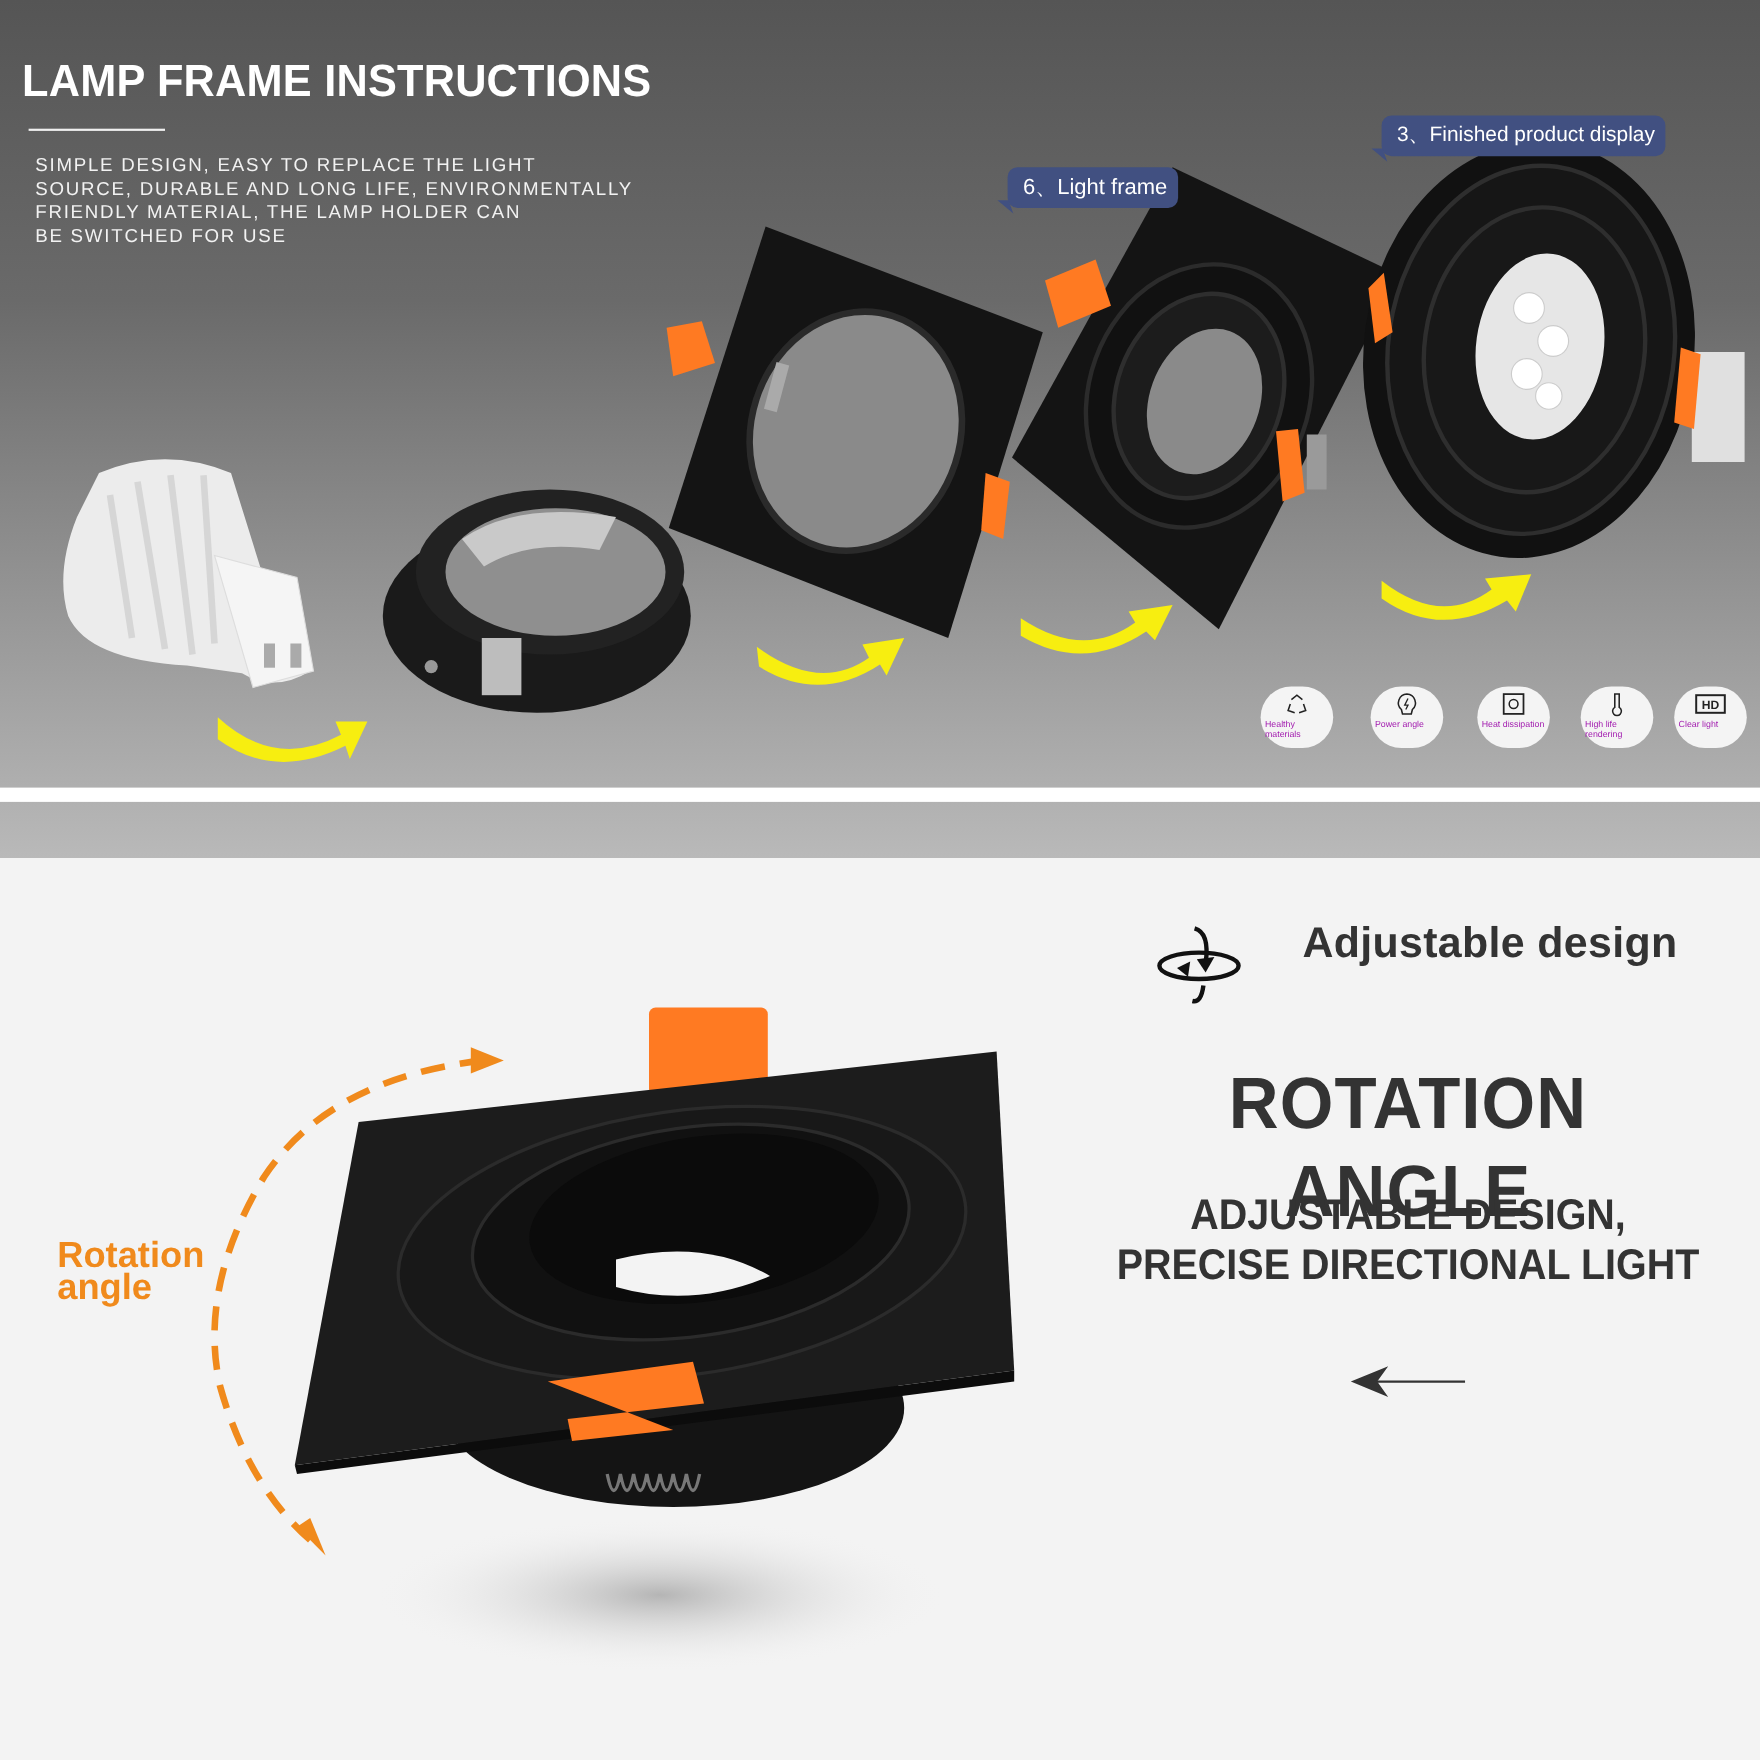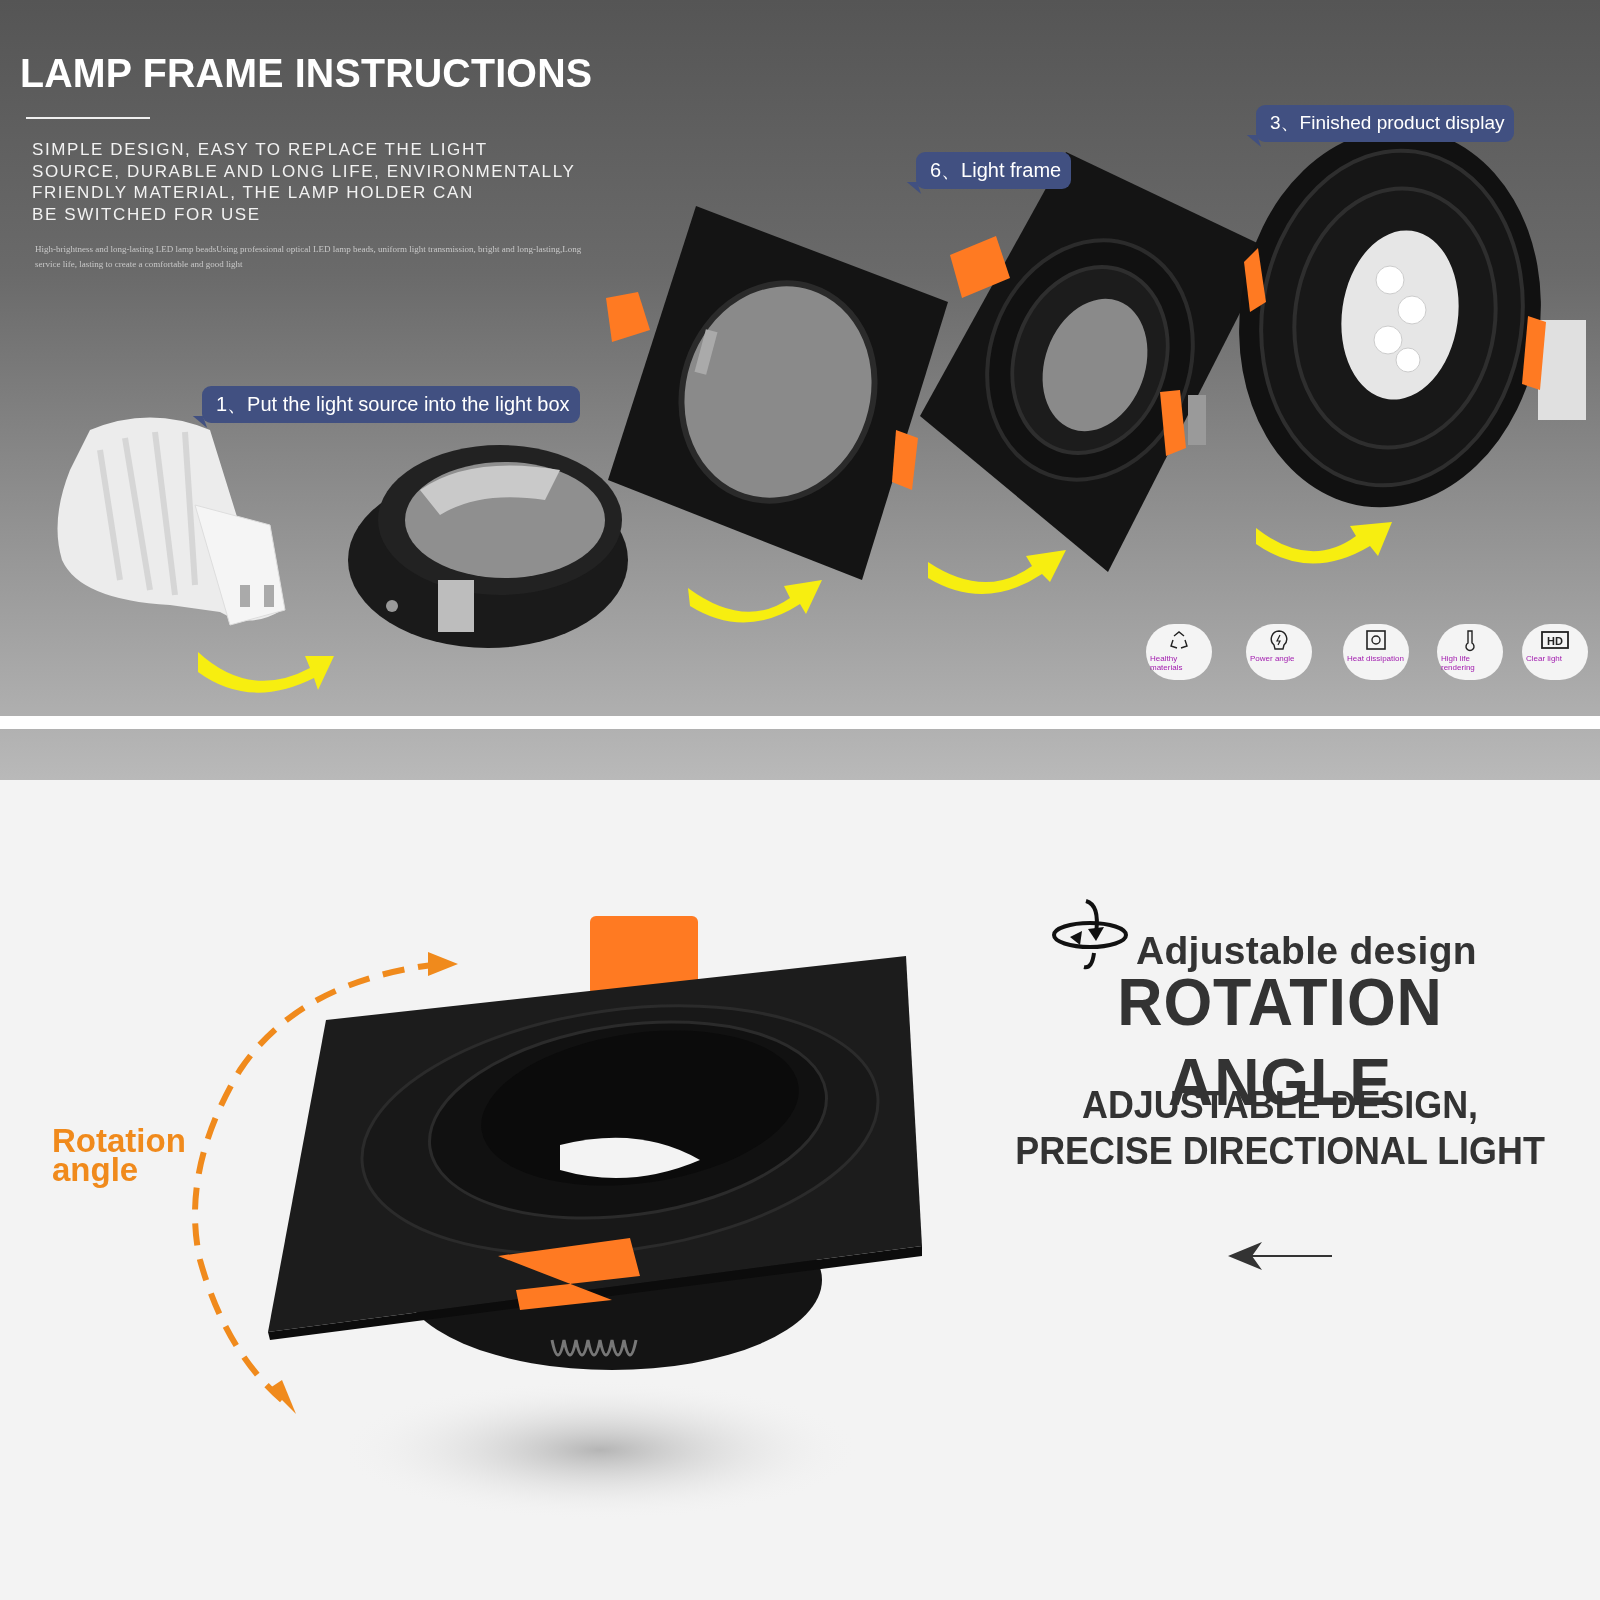--- a/index.html
+++ b/index.html
@@ -50,21 +50,21 @@
   .feature-badge .badge-icon { display: block; height: 26px; margin-top: 4px; }
   .feature-badge .badge-label { display: block; font-size: 8px; line-height: 9px; padding: 0 4px; }
 
   
   .bottom-art { position: absolute; left: 0; top: 729px; width: 1600px; height: 871px; }
   .rotation-label {
     position: absolute; left: 52px; top: 1098px; color: #f08a1c; font-weight: bold;
     font-size: 33px; line-height: 29px; white-space: pre-line; margin-top: 28px;
   }
   .feature-heading {
-    position: absolute; left: 1050px; top: 893px; height: 80px; display: flex; align-items: flex-end;
+    position: absolute; left: 1050px; top: 836px; height: 80px; display: flex; align-items: flex-start; gap: 48px;
   }
   .feature-heading .heading-icon { width: 80px; height: 80px; margin-right: 6px; }
   .feature-heading .heading-text { color: #333333; font-size: 39px; font-weight: bold; letter-spacing: 0.3px; }
   .rotation-angle-title {
     position: absolute; left: 1000px; top: 962px; width: 560px; text-align: center;
     color: #333333; font-size: 66px; font-weight: bold; letter-spacing: 1px; line-height: 80px;
     transform: scaleX(0.95);
   }
   .tagline {
     position: absolute; left: 990px; top: 1082px; width: 580px; text-align: center;
@@ -137,23 +137,21 @@
       <path d="M1256 528 Q1310 570 1356 536 L1350 526 L1392 522 L1378 556 L1370 546 Q1310 582 1256 544 Z"></path>
     </g>
   </svg>
 
   <div class="title">LAMP FRAME INSTRUCTIONS</div>
   <div class="title-rule"></div>
   <div class="subtitle">SIMPLE DESIGN, EASY TO REPLACE THE LIGHT
 SOURCE, DURABLE AND LONG LIFE, ENVIRONMENTALLY
 FRIENDLY MATERIAL, THE LAMP HOLDER CAN
  BE SWITCHED FOR USE</div>
-  <div class="fine-print">High-brightness and long-lasting LED lamp beadsUsing professional optical LED lamp beads, uniform light transmission, bright and long-lasting,Long service life, lasting to create a comfortable and good light</div>
-
-  <div class="bubble bubble-1">1、Put the light source into the light box</div>
+
   <div class="bubble bubble-2">6、Light frame</div>
   <div class="bubble bubble-3">3、Finished product display</div>
 
   <div class="feature-badges">
     <div class="feature-badge" style="left:0px">
       <svg class="badge-icon" viewBox="0 0 26 26" width="26" height="26" style="margin-left:20px">
         <path d="M8 8 L13 4 L18 8 M19 12 L21 18 L15 20 M11 20 L5 18 L7 12" stroke="#222" stroke-width="1.4" fill="none"></path>
       </svg>
       <span class="badge-label">Healthy materials</span>
     </div>

